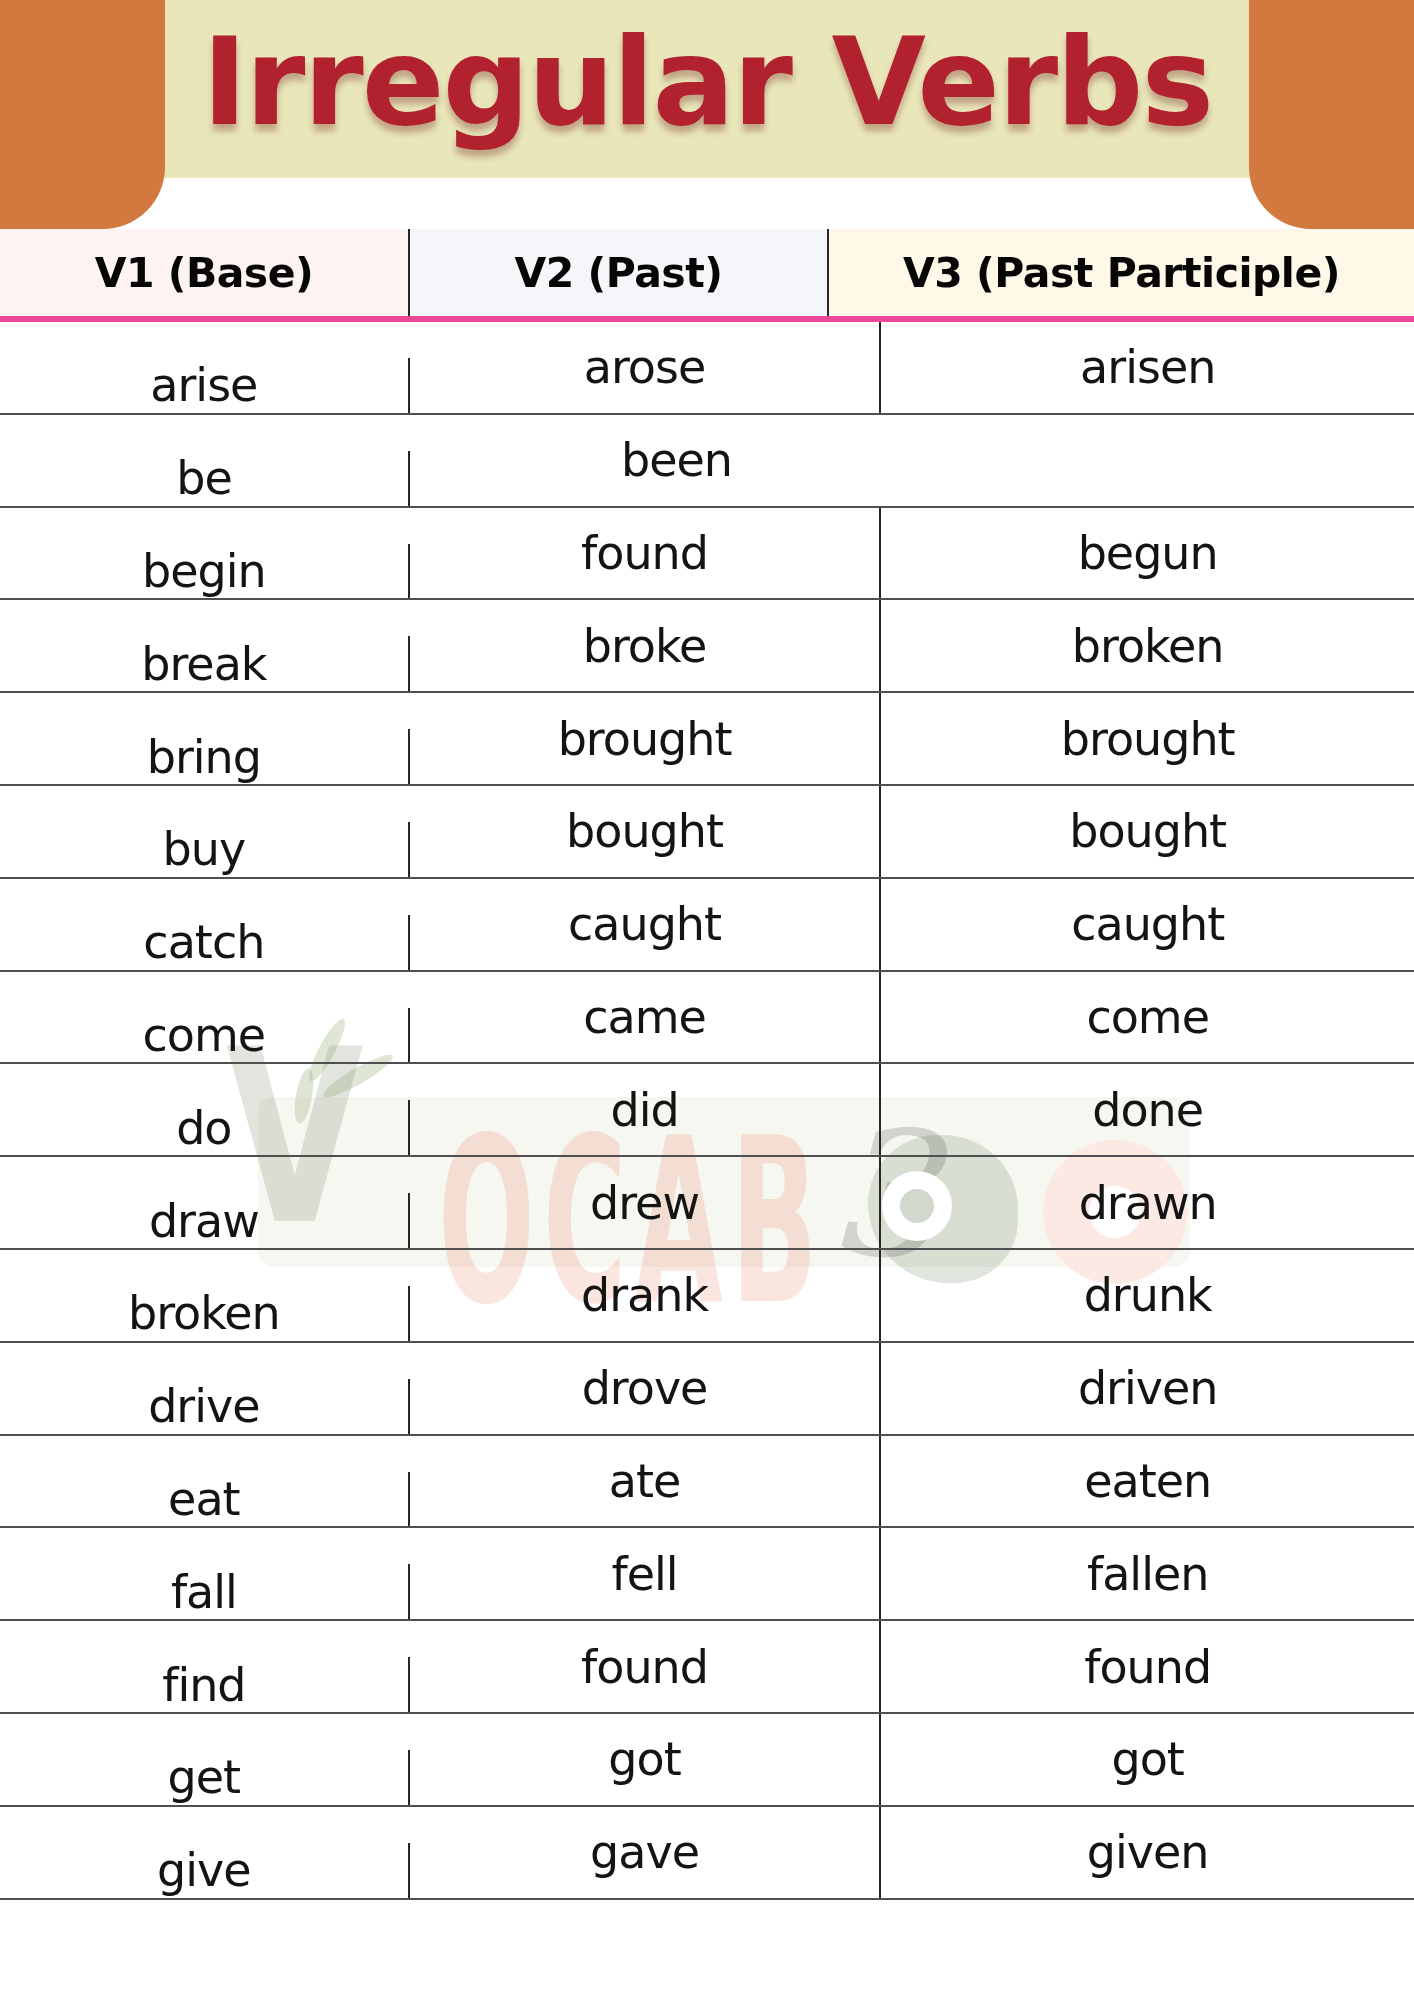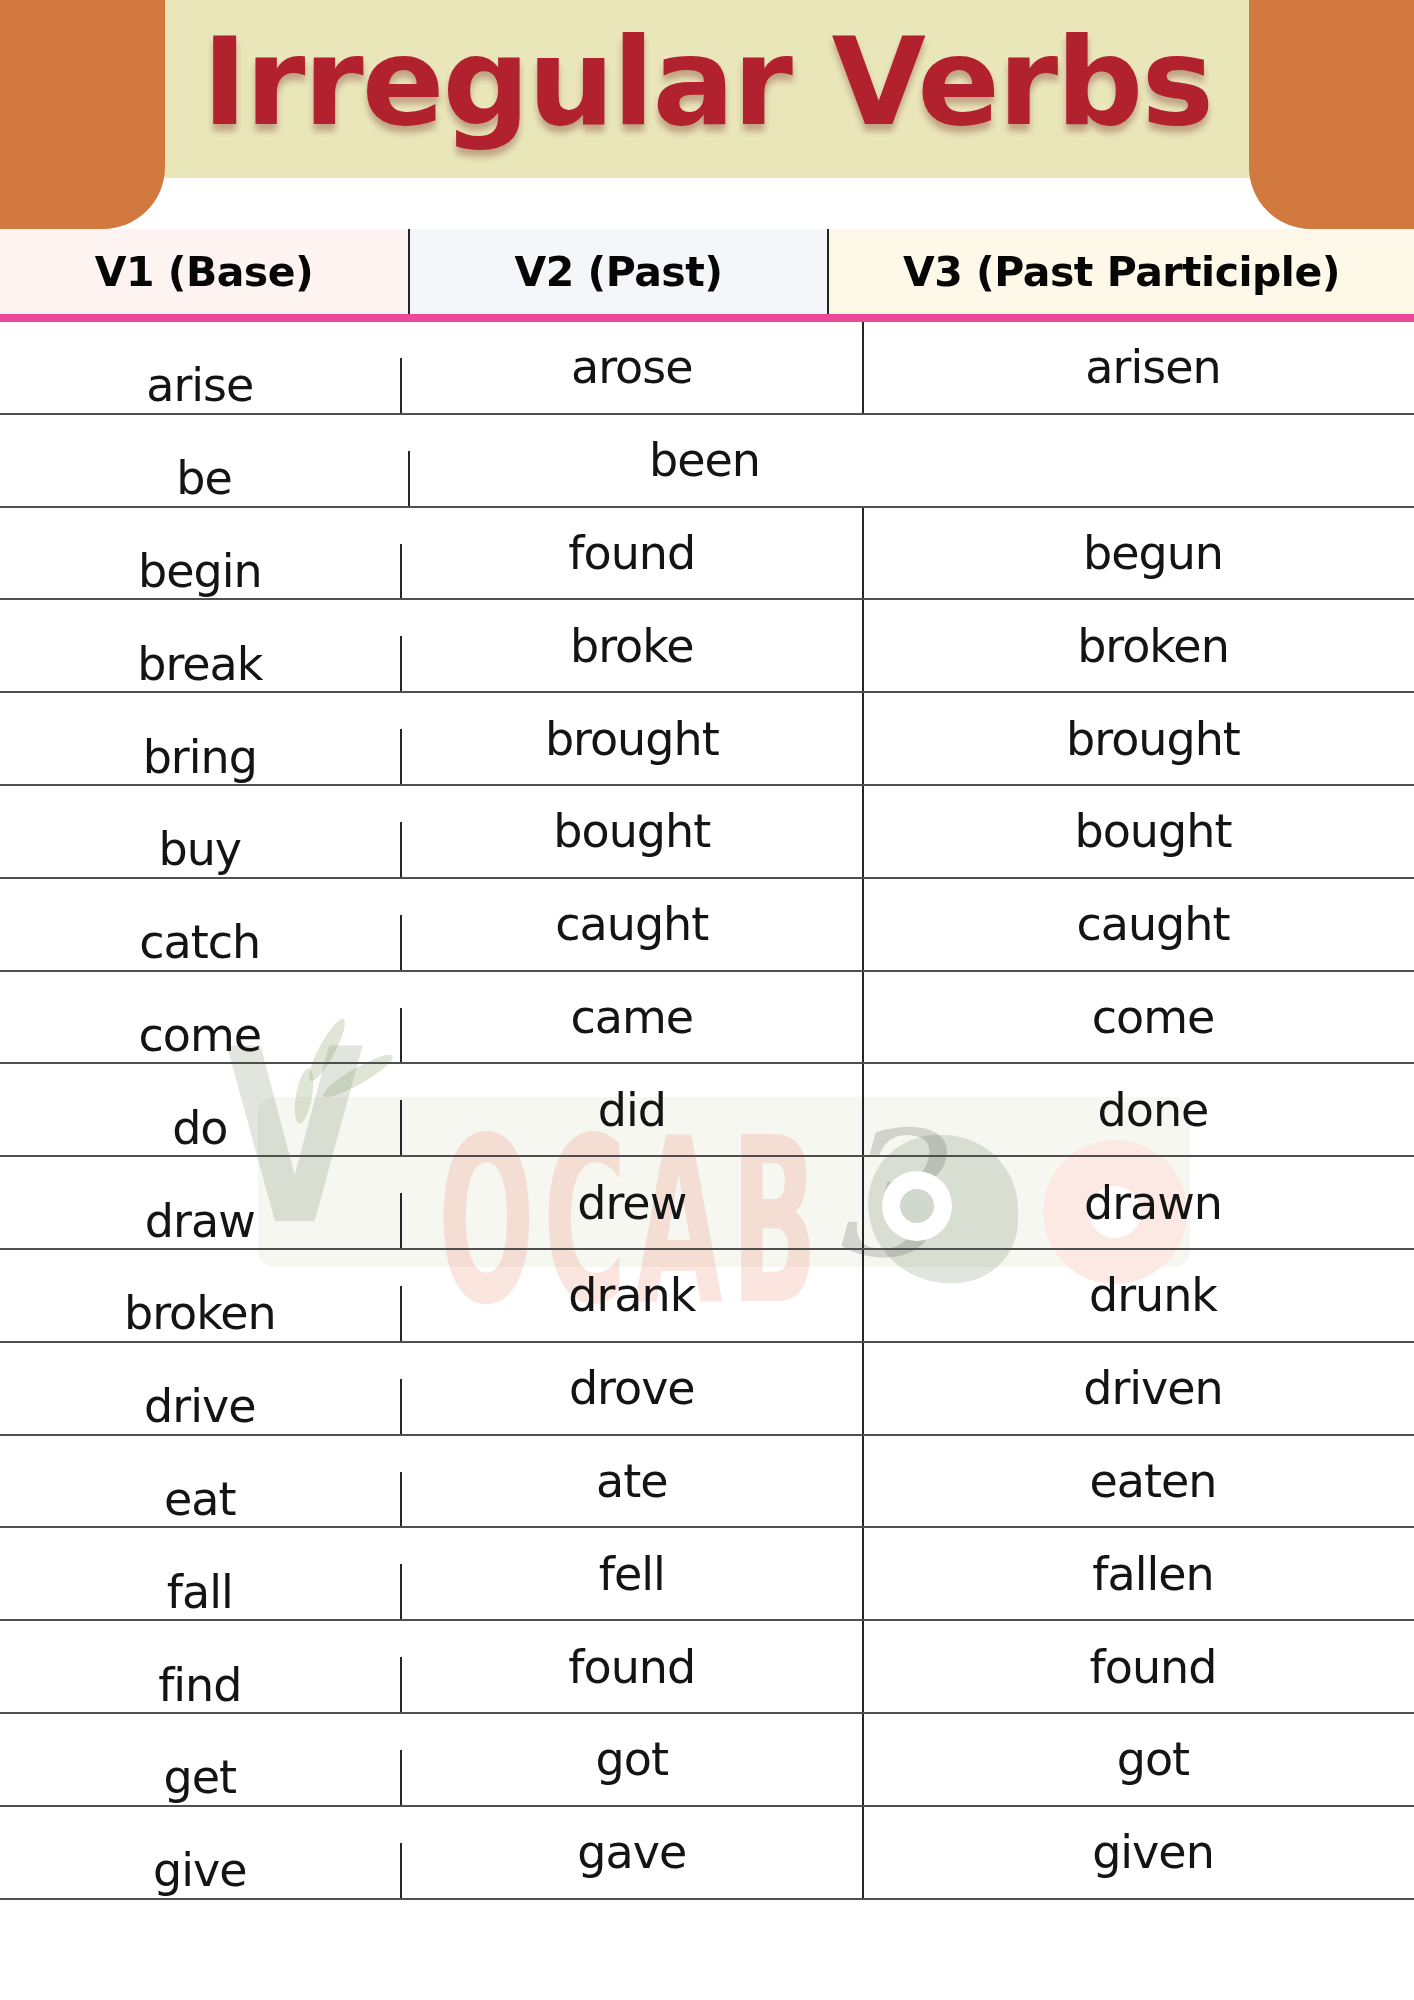--- a/index.html
+++ b/index.html
@@ -75,40 +75,40 @@
   .wm-ring {
     position:absolute; left:1043px; top:1140px; width:52px; height:52px;
     border:46px solid rgba(238,118,78,0.16); border-radius:50%;
     background:#ffffff;
   }
 
   
   .vtable { position:absolute; left:0; top:229px; width:1414px; z-index:2; }
   .thead {
     display:flex; height:93px; box-sizing:border-box;
-    border-bottom:8px solid #ec4899;
+    border-bottom:6px solid #ec4899;
   }
   .hcell {
     box-sizing:border-box; display:flex; align-items:center; justify-content:center;
     font-size:41px; font-weight:bold; color:#060606; letter-spacing:-0.5px;
   }
   .hcell.c1 { width:410px; border-right:2px solid #262626; }
   .hcell.c2 { width:419px; border-right:2px solid #262626; }
   .hcell.c3 { width:585px; }
   .trow {
     display:flex; height:92.8px; box-sizing:border-box;
     border-bottom:2px solid #4f4f4f;
   }
   .tcell {
     box-sizing:border-box; display:flex; align-items:center; justify-content:center;
     font-size:46px; color:#141414; letter-spacing:-1px; background:transparent;
   }
   .tcell.c1 { width:410px; border-right:2px solid #262626;margin-top:36px; }
   .tcell.c2 { width:472px; border-right:2px solid #262626; }
-  .tcell.c3 { width:533px;margin-left:28px; }
+  .tcell.c3 { width:533px; }
 </style>
 </head>
 <body>
 
 <div class="page">
 
   <header class="band">
     <div class="corner corner-left"></div>
     <div class="corner corner-right"></div>
     <h1 class="title">Irregular Verbs</h1>

